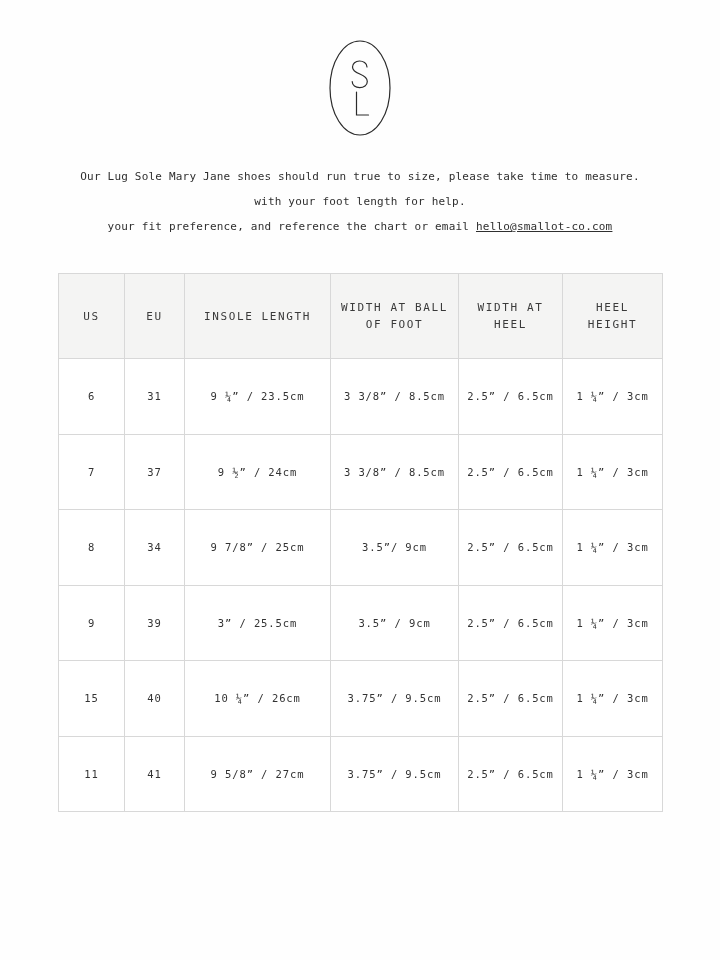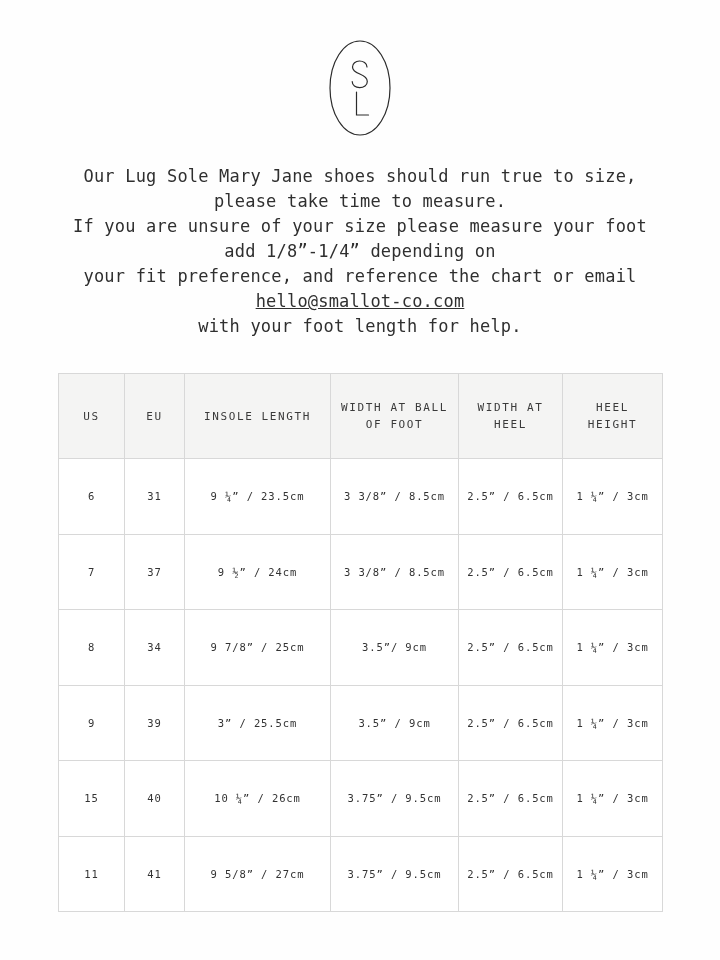--- a/index.html
+++ b/index.html
@@ -32,21 +32,21 @@
   }
   .logo-wrap svg {
     display: block;
   }
 
   
   .intro {
     margin: 44px auto 0 auto;
     width: 600px;
     text-align: center;
-    font-size: 17px;
+    font-size: 11px;
     line-height: 25px;
     letter-spacing: 0.2px;
     color: #2f2f2f;
   }
   .intro p {
     margin: 0;
   }
   .intro a {
     color: #2f2f2f;
     text-decoration: underline;
@@ -104,23 +104,22 @@
 
       <path d="M44 31 C44 27 40 25 36.5 25 C32.5 25 29.5 27.5 29.5 31 C29.5 35 33 36.5 36.8 38
                C40.8 39.6 44.3 41.3 44.3 45.4 C44.3 49.3 40.8 51.6 36.6 51.6 C32.6 51.6 29.2 49.4 29.2 45.6" fill="none" stroke="#2b2b2b" stroke-width="1.2" stroke-linecap="round"></path>
 
       <path d="M33.5 56 L33.5 79 L45.5 79" fill="none" stroke="#2b2b2b" stroke-width="1.2" stroke-linecap="round"></path>
     </svg>
   </div>
 
   <div class="intro">
     <p>Our Lug Sole Mary Jane shoes should run true to size, please take time to measure.</p>
-    <p>If you are unsure of your size please measure your foot add 1/8”-1/4” depending on</p>
+    <p>with your foot length for help.</p>
     <p><span>your fit preference, and reference the chart or email </span><a href="#">hello@smallot-co.com</a></p>
-    <p>with your foot length for help.</p>
   </div>
 
   <div class="table-wrap">
     <table class="size-chart">
       <colgroup>
         <col class="c-us">
           <col class="c-eu">
           <col class="c-insole">
         <col class="c-ball">
           <col class="c-heelw">

